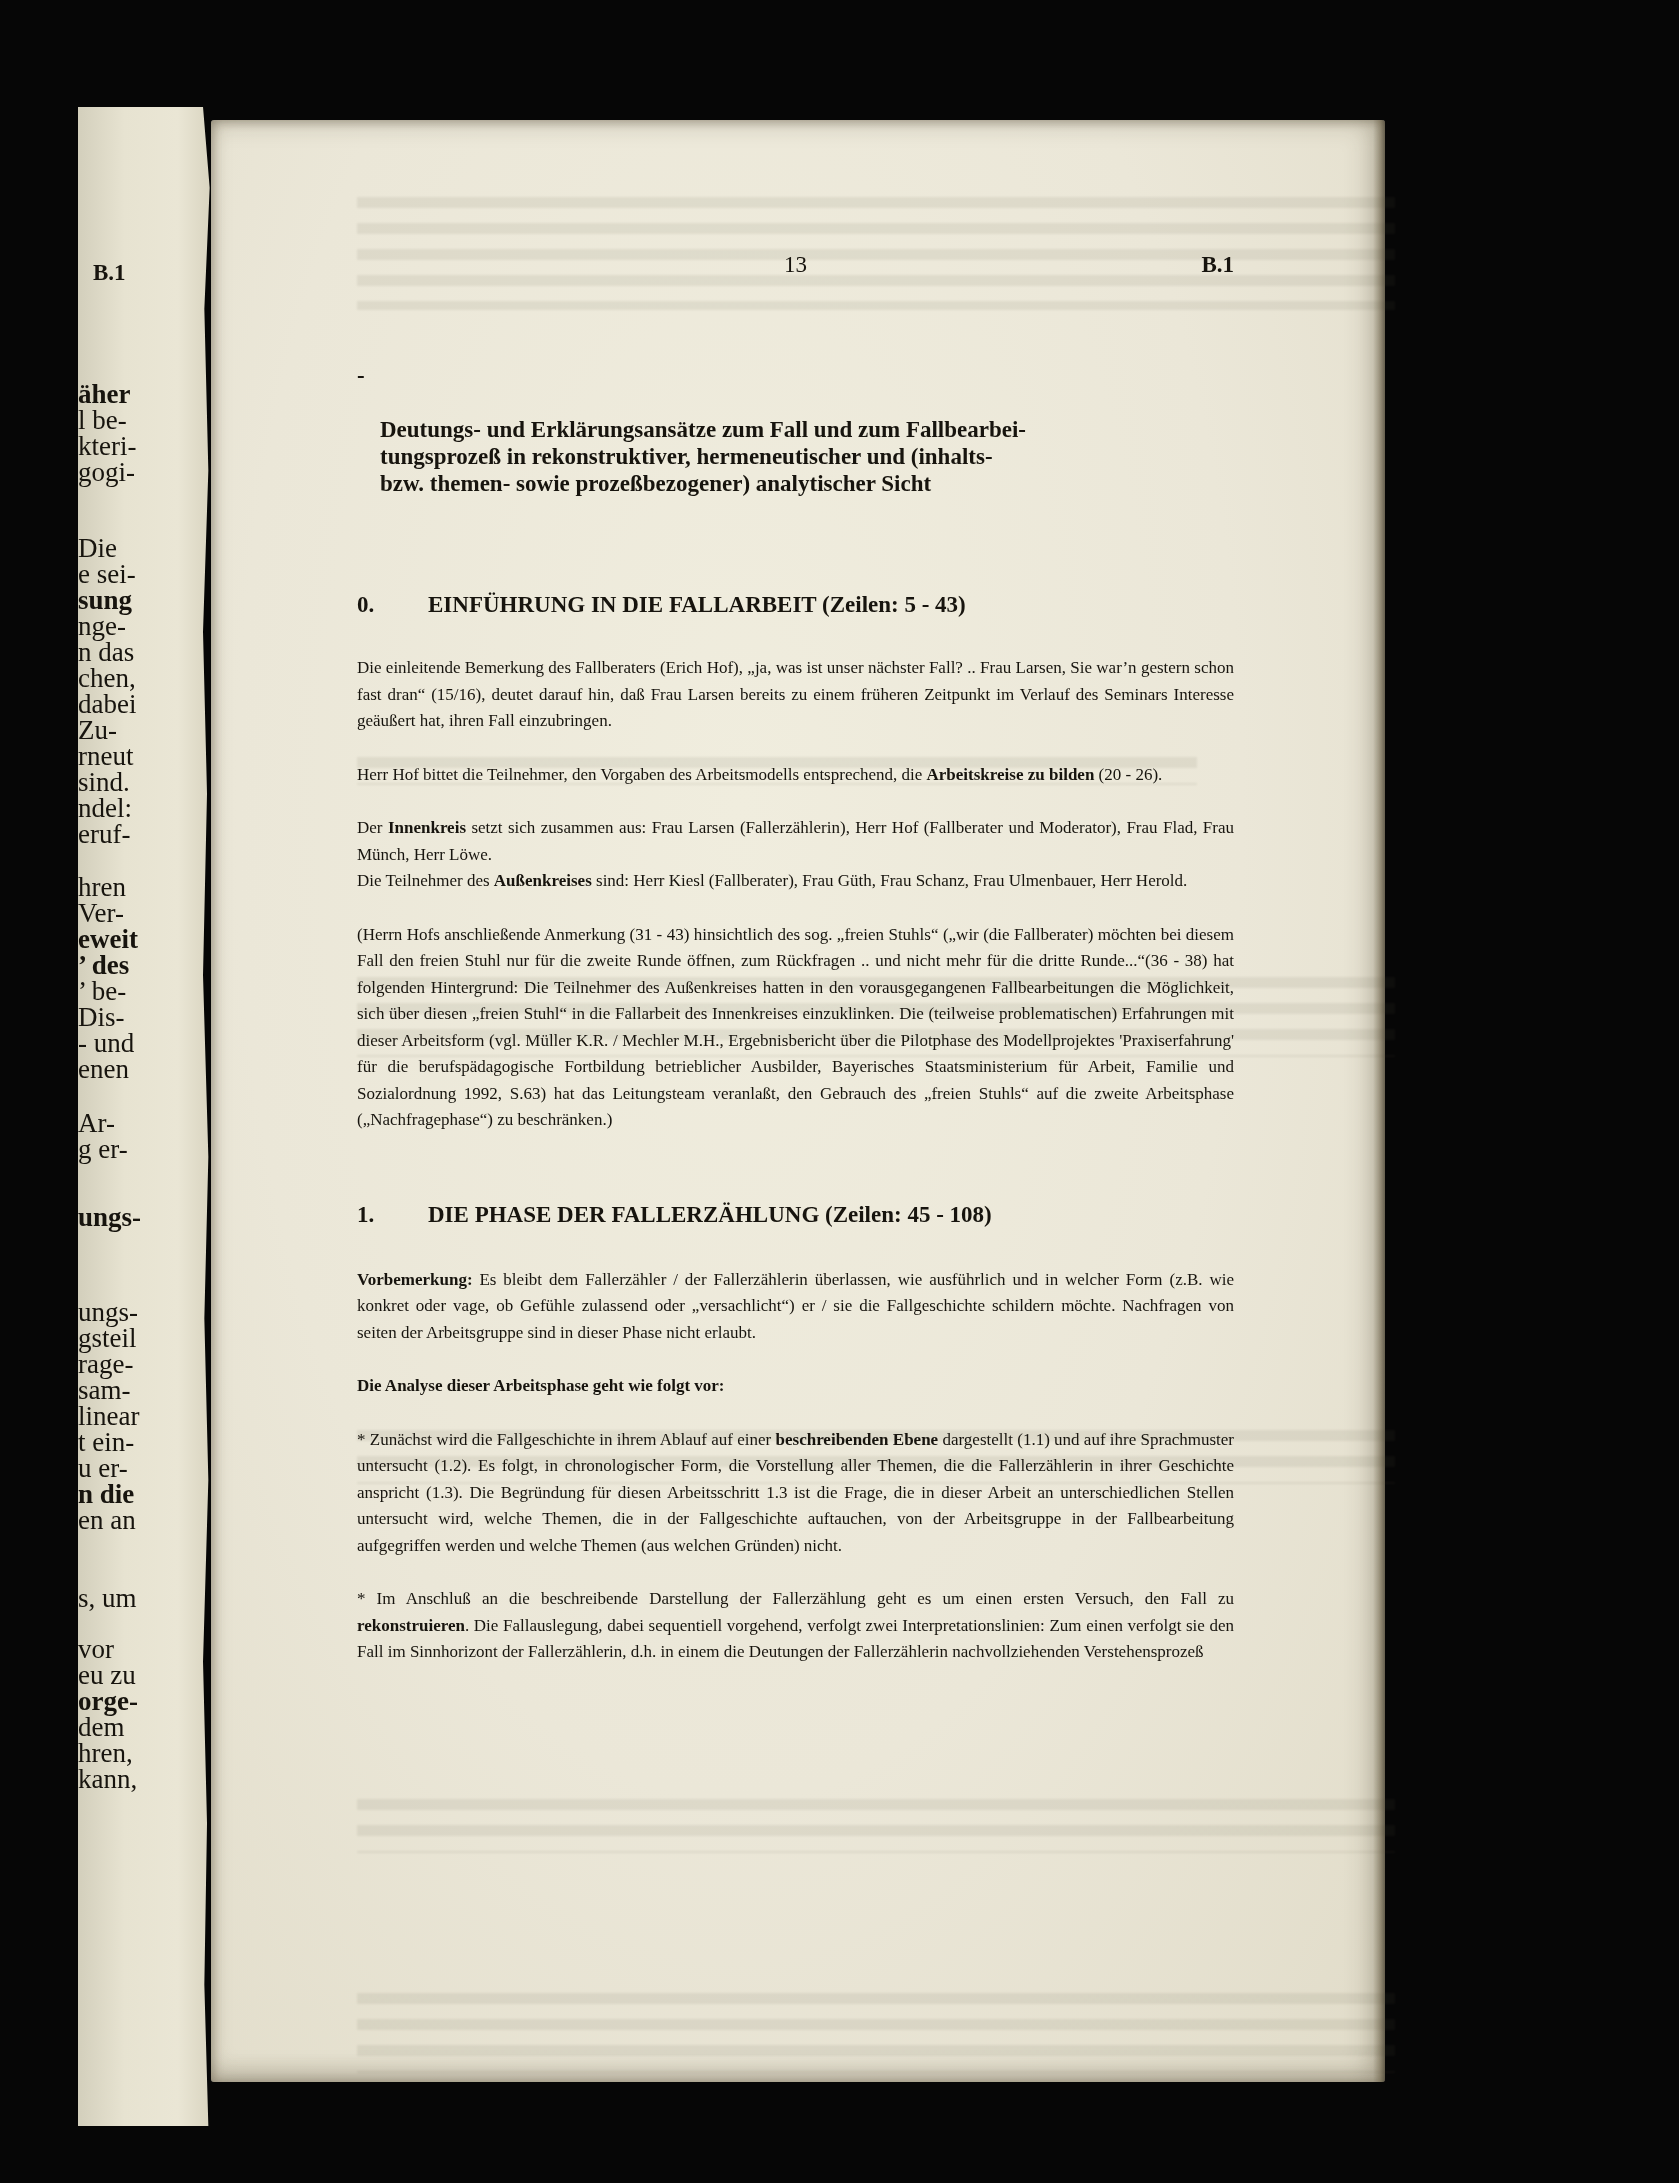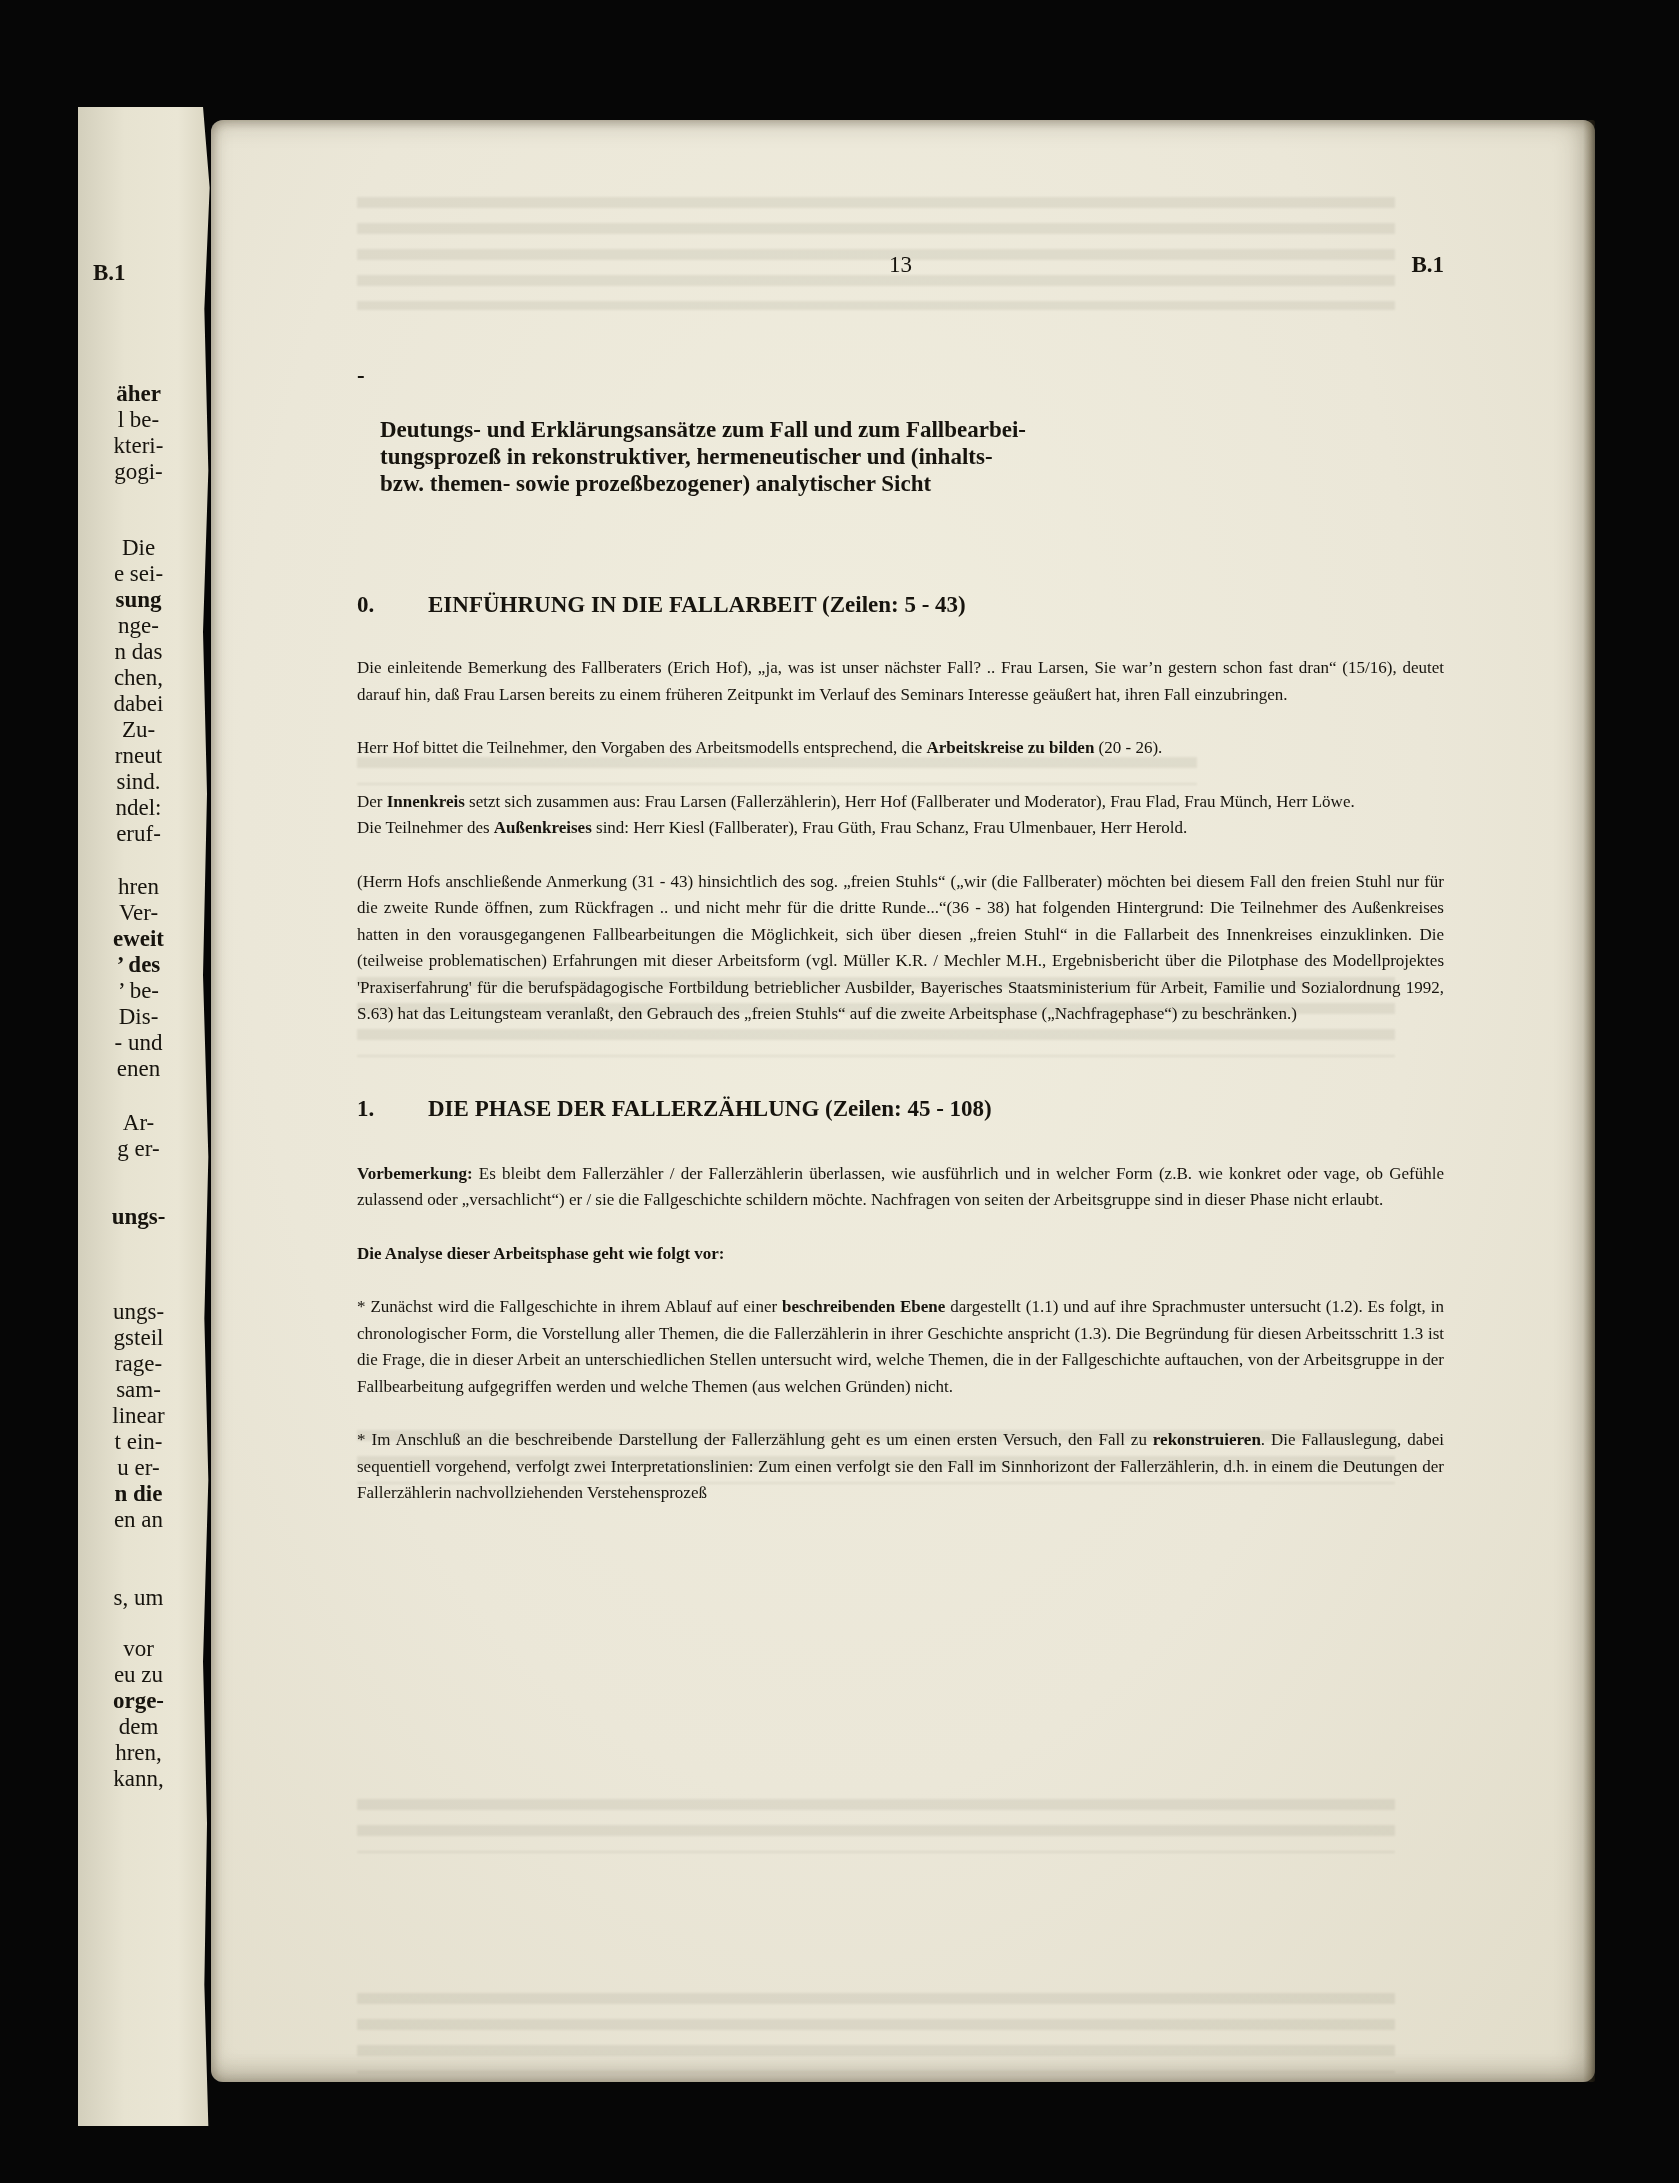--- a/index.html
+++ b/index.html
@@ -16,32 +16,32 @@
     position:absolute; left:78px; top:107px; width:133px; height:2019px;
     background:linear-gradient(to right,#d3cfbc,#e7e3d1 35%,#eae6d5 75%,#d9d4c0);
     clip-path:polygon(0% 0%,94% 0%,99% 4%,95% 10%,98% 18%,94% 26%,97% 34%,94% 43%,98% 52%,95% 60%,98% 68%,94% 77%,97% 85%,95% 93%,98% 100%,0% 100%);
   }
   .lp-header {
     margin:153px 0 0 15px;
     font-size:23px; font-weight:bold;
   }
   .fragments {
     margin-top:95px;
-    text-align:center;
+    text-align:left;
     padding-right:12px;
-    font-size:23px;
+    font-size:27px;
   }
   .frag-line { line-height:26px; }
 
   
   .main-page {
-    position:absolute; left:211px; top:120px; width:1384px; height:1962px;
+    position:absolute; left:211px; top:120px; width:1174px; height:1962px;
     background:#ece8d9;
     background-image:radial-gradient(ellipse at 45% 35%, #f0edde 0%, #ebe7d8 55%, #e1dcc9 100%);
-    border-radius:12px;
+    border-radius:3px;
     box-shadow: inset -13.4px 0 27px rgba(62,52,30,0.28),
                 inset 0 -10px 22px rgba(62,52,30,0.18),
                 inset 3.4px 0 10px rgba(62,52,30,0.20),
                 inset 0 3.4px 8.4px rgba(62,52,30,0.12);
   }
   .page-edge-right {
     position:absolute; right:0; top:0; bottom:0; width:11.8px;
     background:linear-gradient(to right, rgba(0,0,0,0), rgba(90,78,50,0.35) 60%, rgba(40,33,18,0.5));
     border-radius:0 2.5px 2.5px 0;
   }

